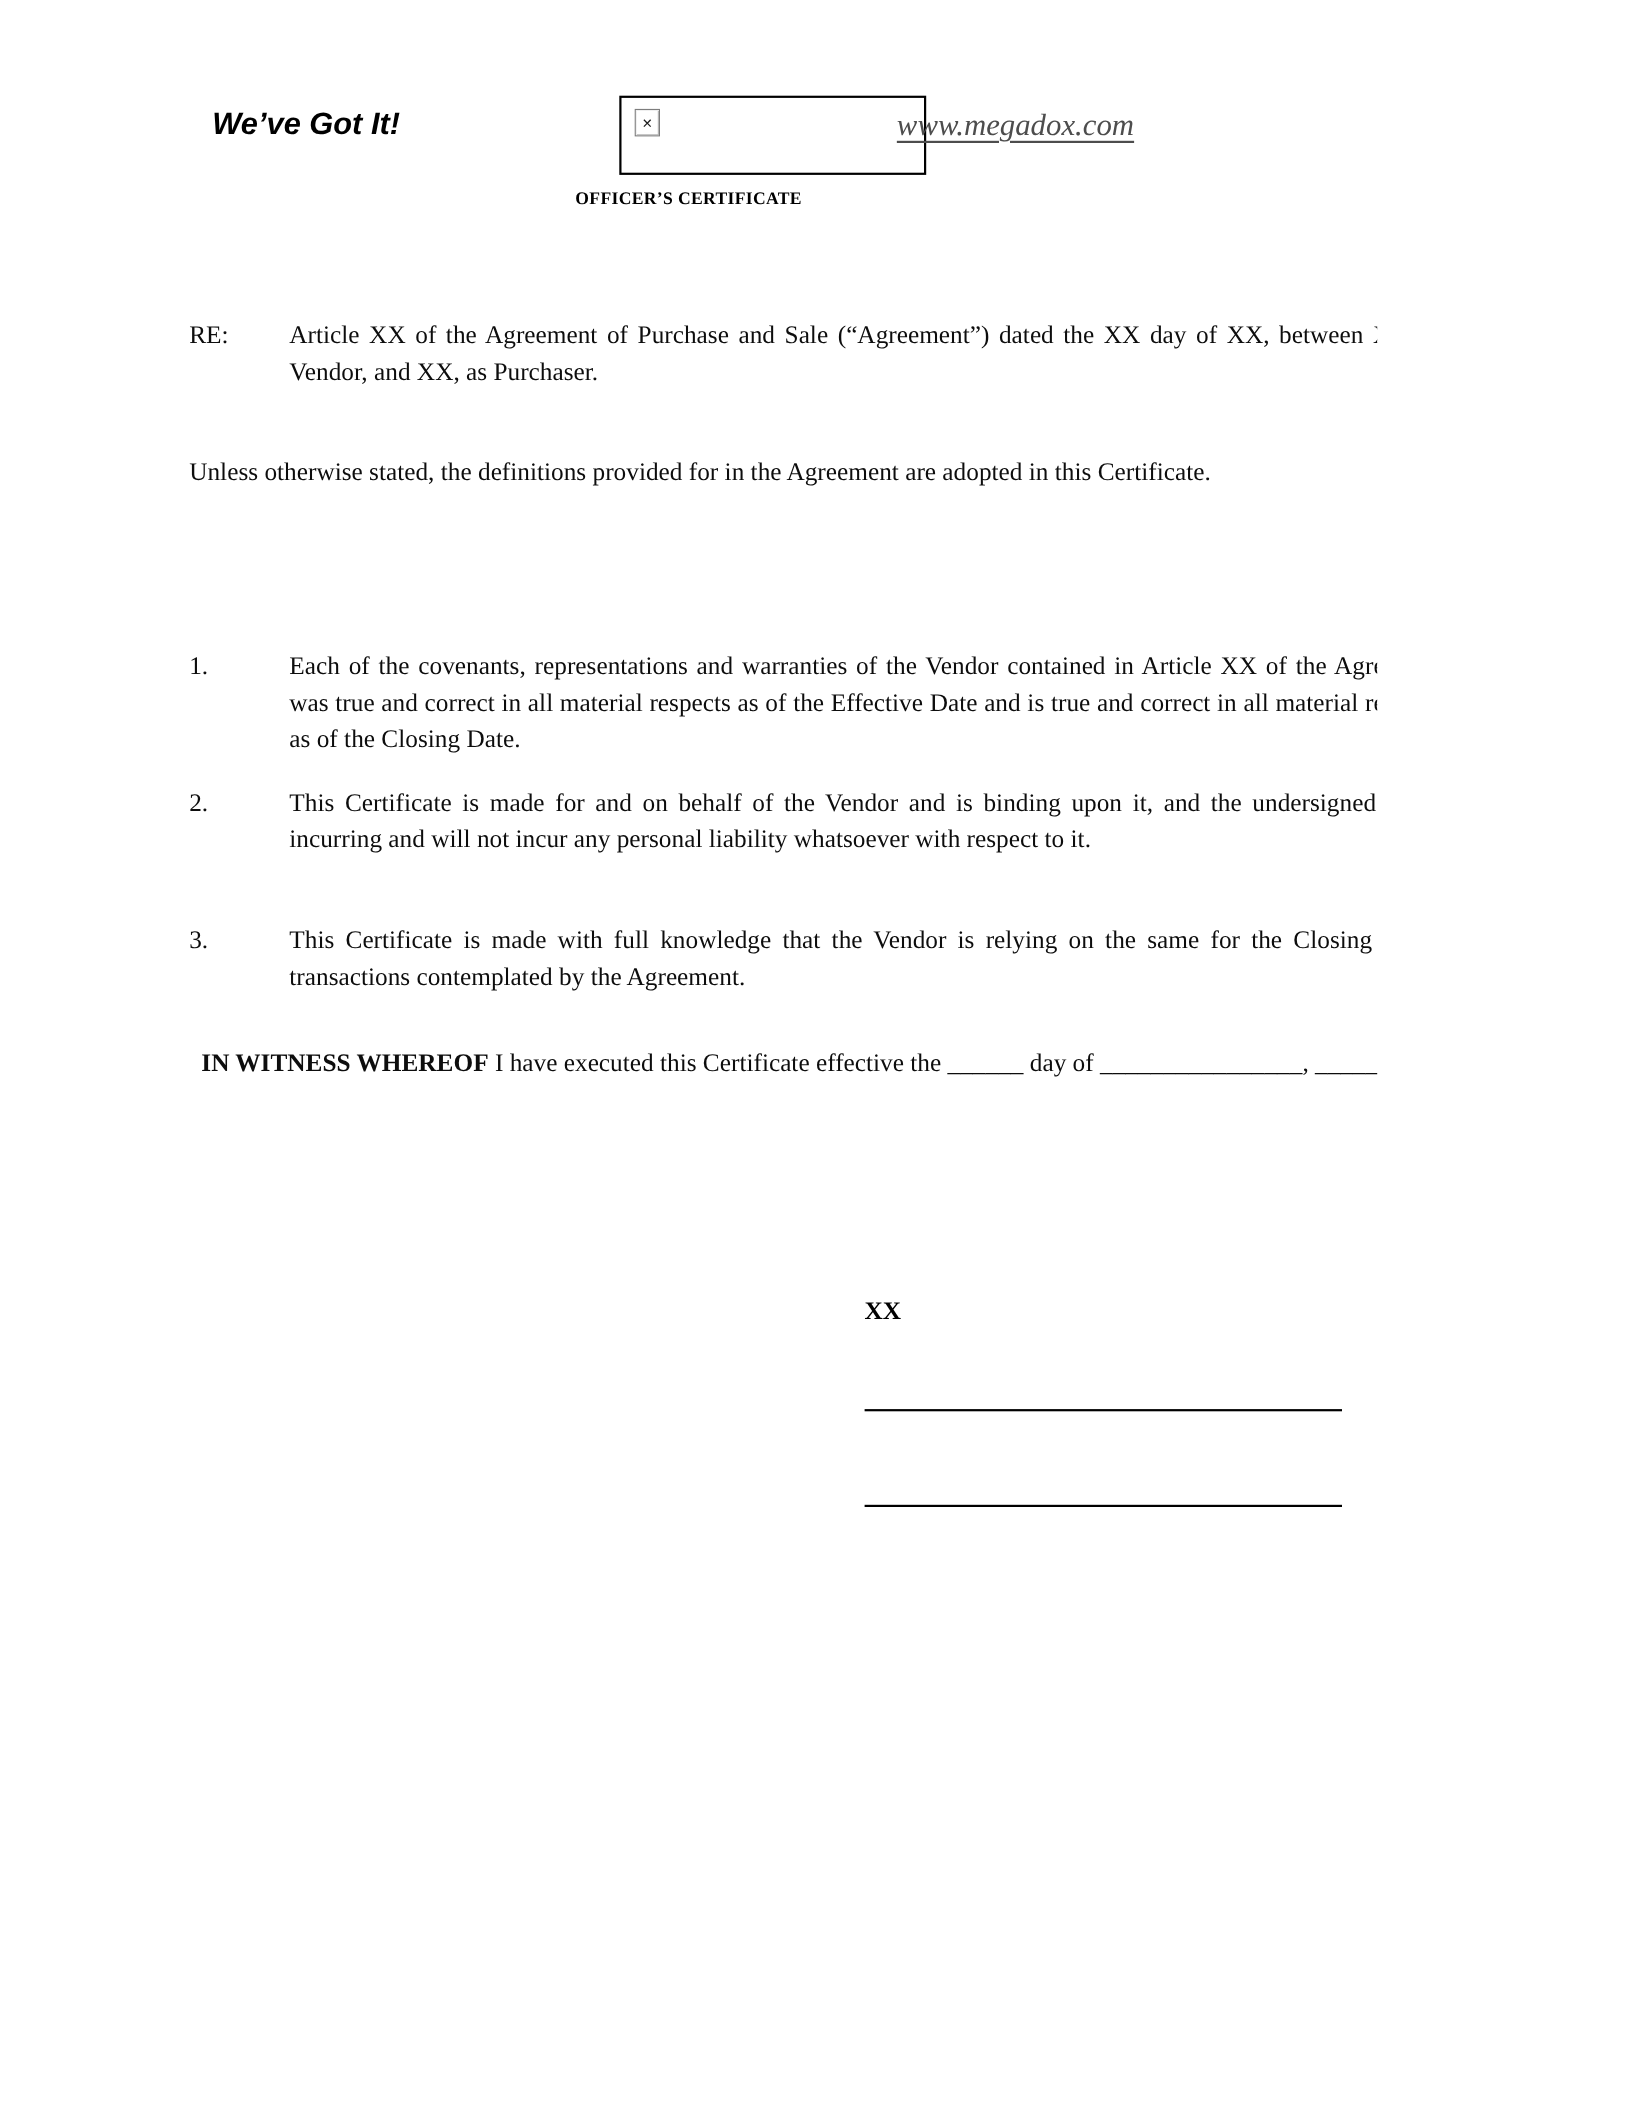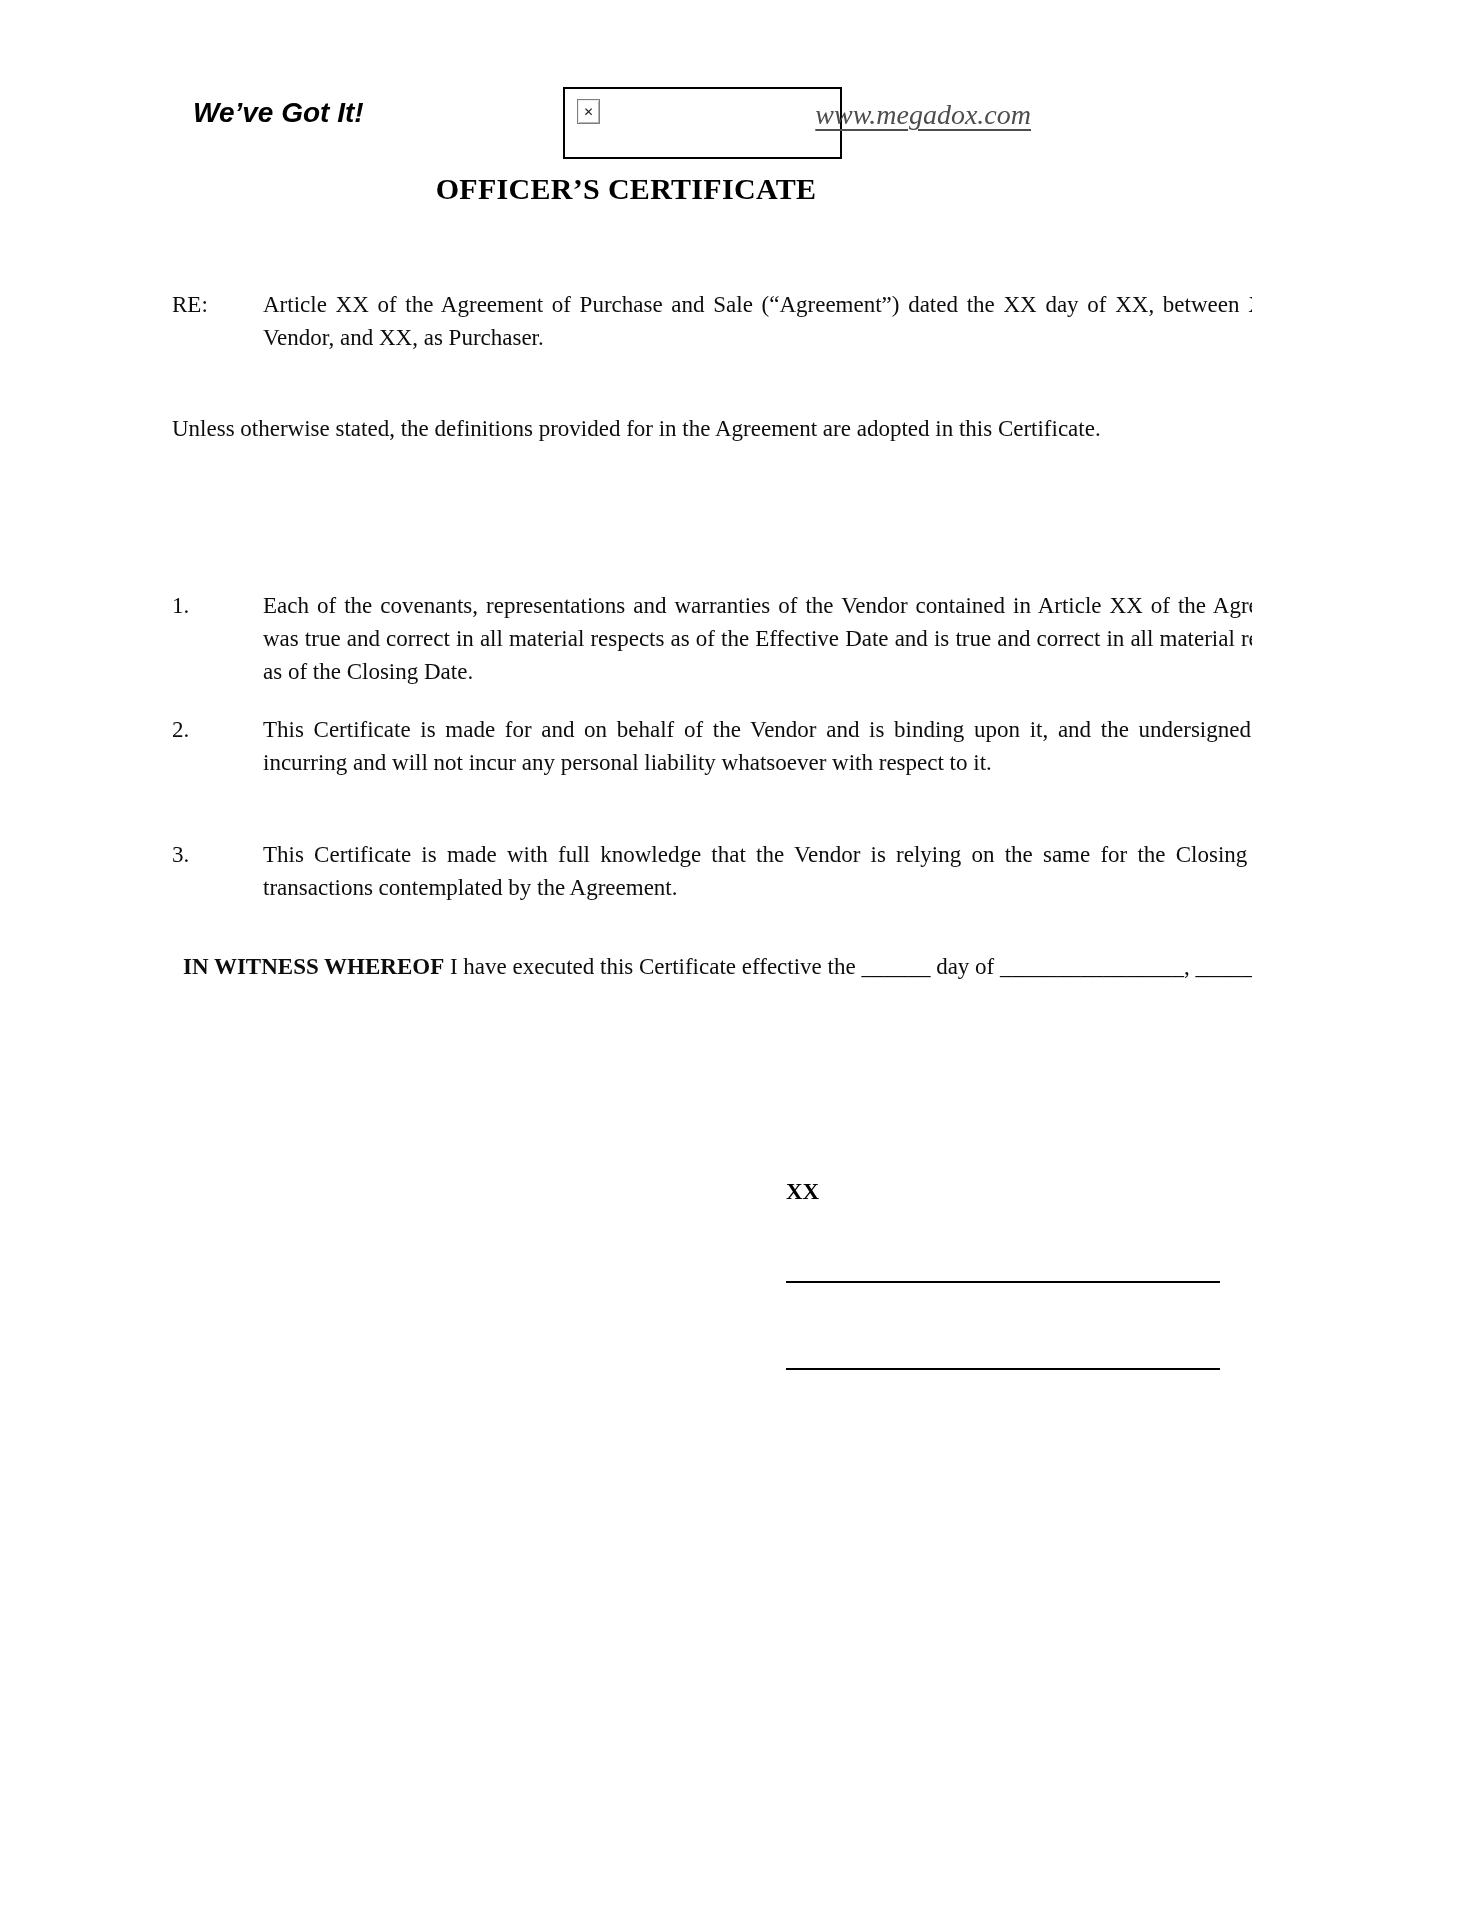--- a/index.html
+++ b/index.html
@@ -52,21 +52,21 @@
     text-decoration-thickness: 2px;
     text-underline-offset: 5px;
     white-space: nowrap;
   }
   .doc-title {
     position: absolute;
     left: 0; top: 172px;
     width: 100%;
     text-align: center;
     font-weight: 700;
-    font-size: 30px;
+    font-size: 16px;
     letter-spacing: 0.3px;
     color: #000000;
   }
 
   
   .para {
     position: absolute;
     left: 172px;
     width: 1143px;
     font-size: 23px;

